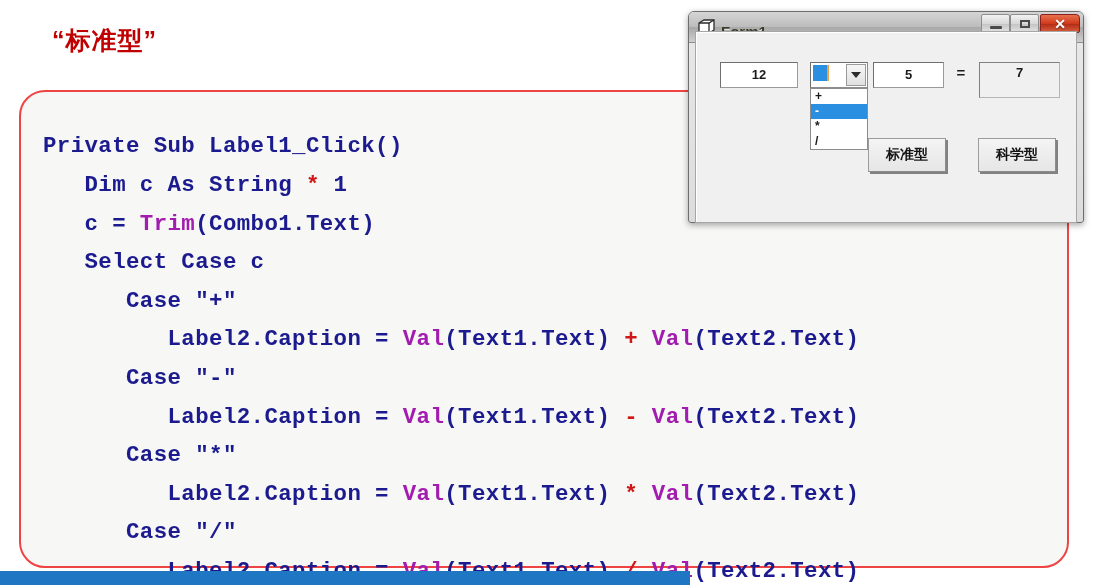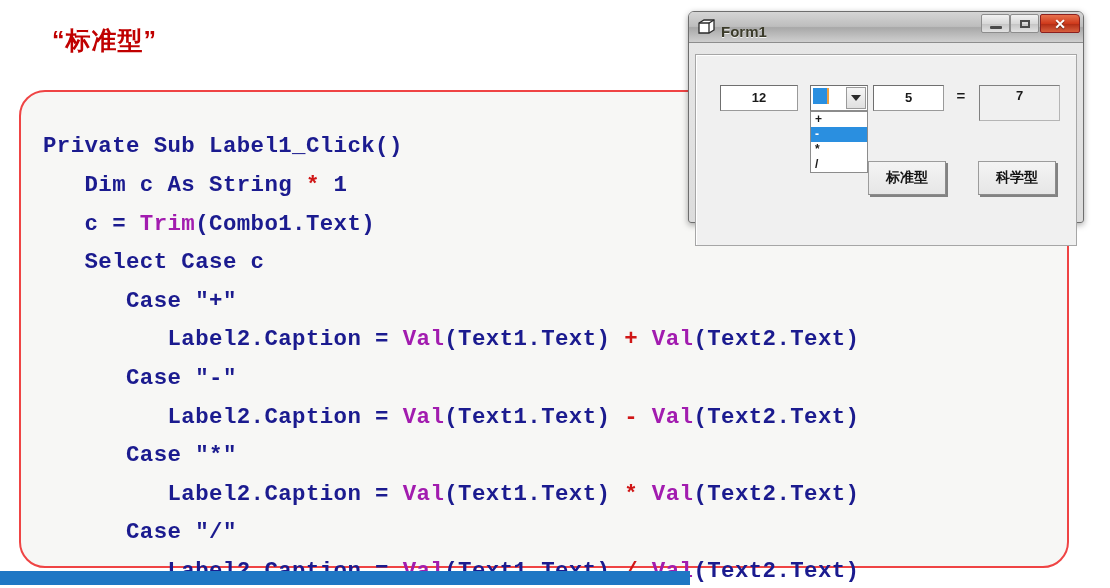--- a/index.html
+++ b/index.html
@@ -122,21 +122,21 @@
     width: 100%; height: 100%;
     display: flex; align-items: center; justify-content: center;
     color: #ffffff; font-size: 14px; font-weight: 700;
     font-family: "Liberation Sans", sans-serif;
     text-shadow: 0 1px 1px rgba(0,0,0,0.5);
     line-height: 1;
   }
 
   #form-client {
     position: absolute;
-    left: 6px; top: 42px;
+    left: 6px; top: 19px;
     width: 382px; height: 192px;
     box-sizing: border-box;
     background: #f0f0f0;
     border: 1px solid #a6a6a6;
     box-shadow: inset 1px 1px 0 #ffffff;
   }
 
   .vb-text {
     position: absolute;
     box-sizing: border-box;

